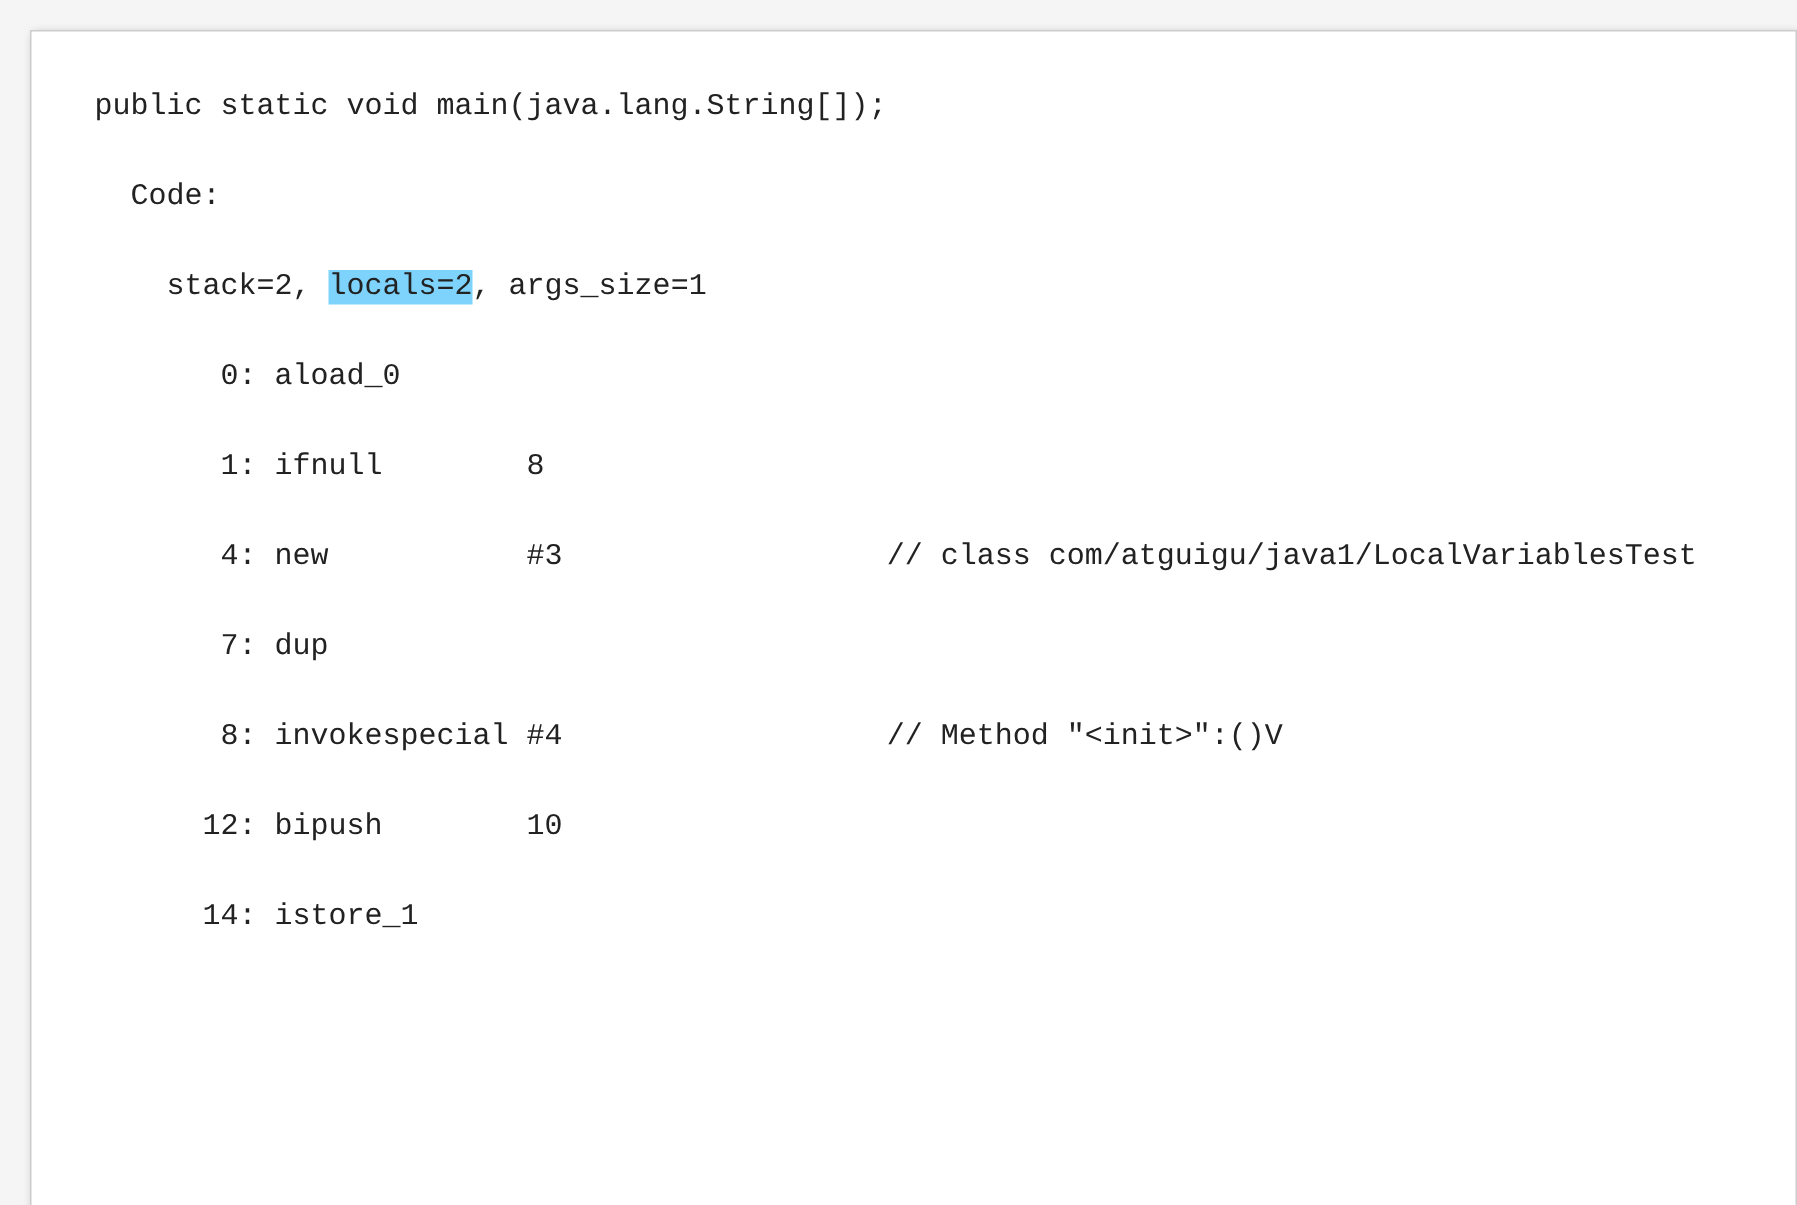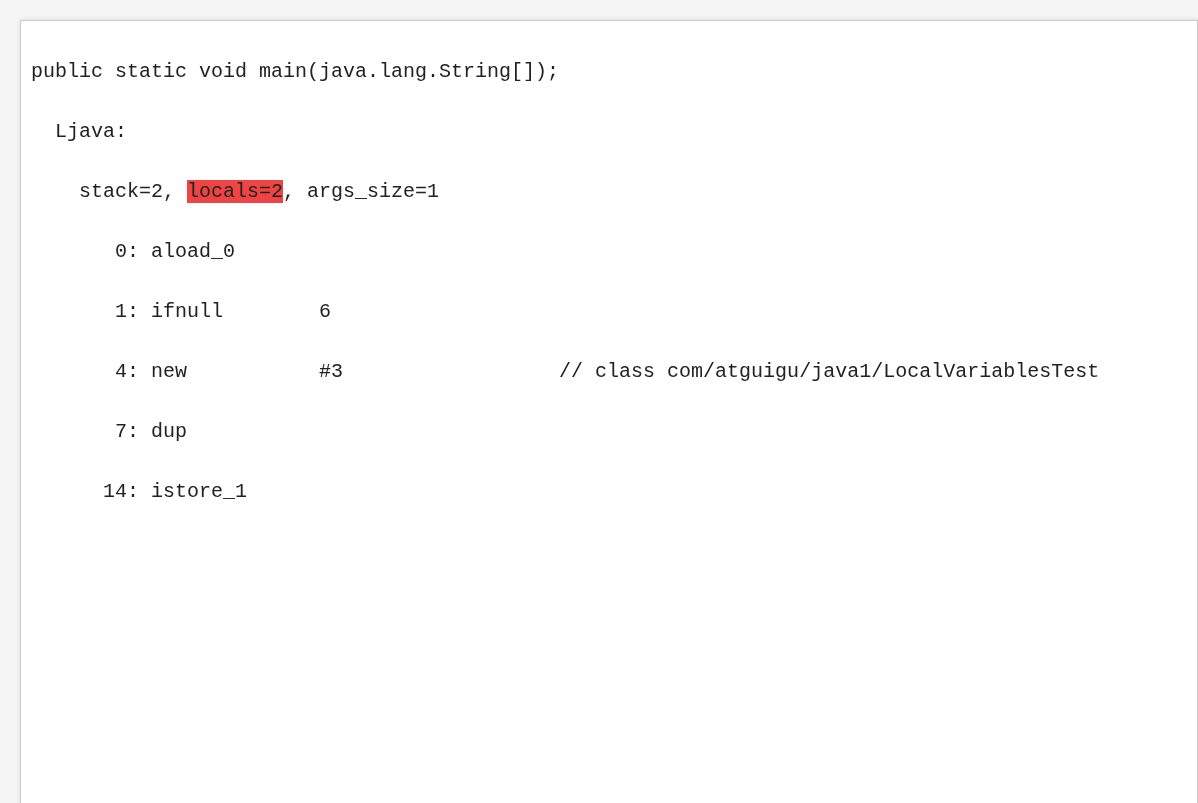--- a/index.html
+++ b/index.html
@@ -14,37 +14,40 @@
     background: #ffffff;
     border: 1px solid #ccc;
     box-shadow: 2px 2px 6px rgba(0,0,0,0.25);
     padding: 6px 10px 10px 10px;
     width: 1178px;
     box-sizing: border-box;
     white-space: pre;
     color: #222;
   }
   .hl {
-    background: #ef4444;
+    background: #7dd3fc;
   }
   .line {
     display: block;
+    margin-left: 32px;
   }
 </style>
 </head>
 <body>
 
 <div class="code-container">
 <span class="line">public static void main(java.lang.String[]);</span>
-<span class="line">  <span>Ljava:</span></span>
+<span class="line">  <span>Code:</span></span>
 <span class="line">    <span>stack=2, </span><span class="hl">locals=2</span><span>, args_size=1</span></span>
 <span class="line">       0: aload_0</span>
-<span class="line">       1: ifnull        6</span>
+<span class="line">       1: ifnull        8</span>
 <span class="line">       4: new           #3                  // class com/atguigu/java1/LocalVariablesTest</span>
 <span class="line">       7: dup</span>
+<span class="line">       8: invokespecial #4                  // Method "&lt;init&gt;":()V</span>
+<span class="line">      12: bipush        10</span>
 <span class="line">      14: istore_1</span>
 
 
 
 
 
 
 
 
 

